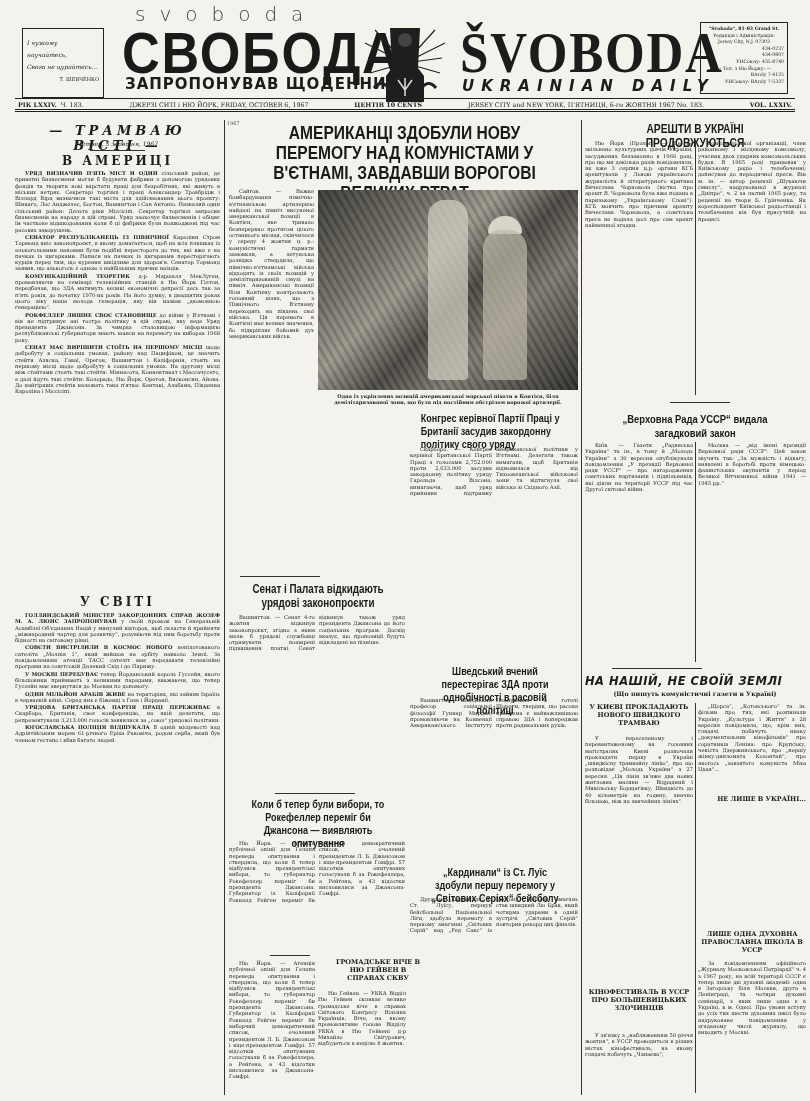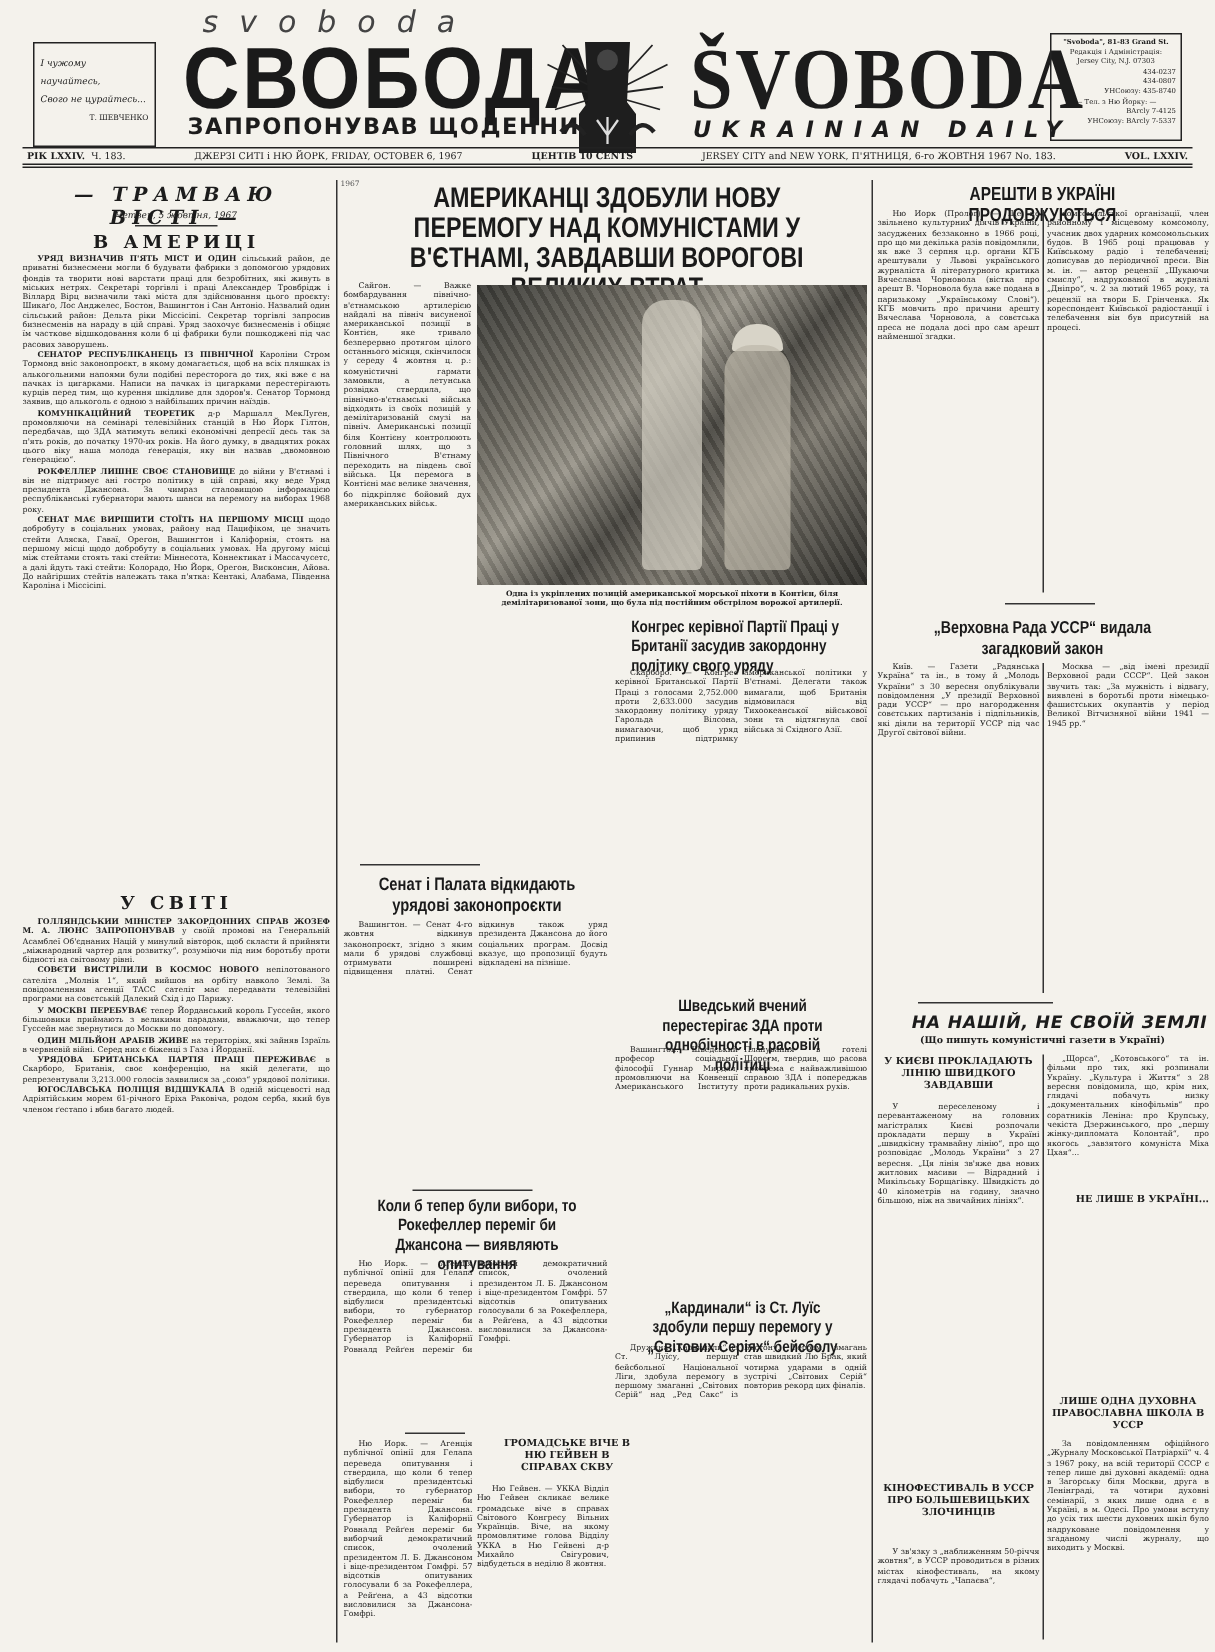--- a/index.html
+++ b/index.html
@@ -2,21 +2,21 @@
 <html><head>
 <meta charset="utf-8">
 <style>
   * { box-sizing: border-box; margin: 0; padding: 0; }
   html, body { width: 810px; height: 1101px; background: #f4f2ec; overflow: hidden; }
   body { font-family: "DejaVu Serif", serif; color: #1c1c1c; position: relative; }
 
   .page { position: absolute; left: 0; top: 0; width: 810px; height: 1101px; }
 
   
-  .handwriting { position: absolute; left: 135px; top: 2px; font-family: "DejaVu Sans", sans-serif; font-size: 20px; letter-spacing: 14px; color: #444; font-weight: 300; font-style: italic; }
+  .handwriting { position: absolute; left: 135px; top: 2px; font-family: "DejaVu Sans", sans-serif; font-size: 20px; letter-spacing: 14px; color: #444; font-weight: 300; }
   .motto { position: absolute; left: 22px; top: 28px; width: 82px; height: 70px; border: 1px solid #222; padding: 8px 4px; font-size: 6px; font-style: italic; line-height: 12px; }
   .motto .author { text-align: right; font-style: normal; font-size: 5px; }
   .title-ua { position: absolute; left: 122px; top: 25px; font-family: "Liberation Sans", sans-serif; font-weight: bold; font-size: 58px; letter-spacing: 2px; transform: scaleX(0.9); transform-origin: left; color: #1a1a1a; line-height: 56px; }
   .sub-ua { position: absolute; left: 125px; top: 75px; font-family: "DejaVu Sans", sans-serif; font-weight: bold; font-size: 15px; letter-spacing: 1px; }
   .emblem { position: absolute; left: 360px; top: 18px; width: 90px; height: 86px; }
   .title-en { position: absolute; left: 460px; top: 25px; font-family: "Liberation Serif", serif; font-weight: bold; font-size: 58px; letter-spacing: 2px; transform: scaleX(0.88); transform-origin: left; line-height: 56px; }
   .sub-en { position: absolute; left: 462px; top: 77px; font-family: "DejaVu Sans", sans-serif; font-weight: bold; font-style: italic; font-size: 15px; letter-spacing: 7px; }
   .address { position: absolute; left: 700px; top: 22px; width: 88px; height: 72px; border: 1px solid #222; padding: 3px; font-size: 4.6px; line-height: 6.6px; text-align: right; }
   .address div { white-space: nowrap; }
 
@@ -194,24 +194,24 @@
   <div class="col" style="left:585px;top:442px;width:108px;height:220px">
     <p class="para">Київ. — Газети „Радянська Україна“ та ін., в тому й „Молодь України“ з 30 вересня опублікували повідомлення „У президії Верховної ради УССР“ — про нагородження совєтських партизанів і підпільників, які діяли на території УССР під час Другої світової війни.</p>
   </div>
   <div class="vrule" style="left:695px;top:442px;height:220px"></div>
   <div class="col" style="left:698px;top:442px;width:108px;height:220px">
     <p class="para">Москва — „від імені президії Верховної ради СССР“. Цей закон звучить так: „За мужність і відвагу, виявлені в боротьбі проти німецько-фашистських окупантів у період Великої Вітчизняної війни 1941 — 1945 рр.“</p>
   </div>
 
   <div class="hrule" style="left:612px;top:668px;width:90px"></div>
 
-  <div style="position:absolute;left:585px;top:674px;width:220px;text-align:right;font-family:'DejaVu Sans',sans-serif;font-weight:bold;font-style:italic;font-size:11.5px;letter-spacing:0.5px">НА НАШІЙ, НЕ СВОЇЙ ЗЕМЛІ</div>
+  <div style="position:absolute;left:585px;top:674px;width:220px;text-align:left;font-family:'DejaVu Sans',sans-serif;font-weight:bold;font-style:italic;font-size:11.5px;letter-spacing:0.5px">НА НАШІЙ, НЕ СВОЇЙ ЗЕМЛІ</div>
   <div style="position:absolute;left:585px;top:690px;width:220px;text-align:center;font-weight:bold;font-size:6.3px">(Що пишуть комуністичні газети в Україні)</div>
 
-  <div class="sub-headline" style="left:585px;top:703px;width:108px">У КИЄВІ ПРОКЛАДАЮТЬ ЛІНІЮ ШВИДКОГО ЗАВДАВШИ</div>
+  <div class="sub-headline" style="left:585px;top:703px;width:108px">У КИЄВІ ПРОКЛАДАЮТЬ НОВОГО ШВИДКОГО ТРАМВАЮ</div>
   <div class="col" style="left:585px;top:735px;width:108px;height:220px">
     <p class="para">У переселеному і перевантаженому на головних магістралях Києві розпочали прокладати першу в Україні „швидкісну трамвайну лінію“, про що розповідає „Молодь України“ з 27 вересня. „Ця лінія зв'яже два нових житлових масиви — Відрадний і Микільську Борщагівку. Швидкість до 40 кілометрів на годину, значно більшою, ніж на звичайних лініях“.</p>
   </div>
   <div class="vrule" style="left:695px;top:703px;height:390px"></div>
 
   <div class="col" style="left:698px;top:703px;width:108px;height:90px">
     <p class="para">„Щорса“, „Котовського“ та ін. фільми про тих, які розпинали Україну. „Культура і Життя“ з 28 вересня повідомила, що, крім них, глядачі побачуть низку „документальних кінофільмів“ про соратників Леніна: про Крупську, чекіста Дзержинського, про „першу жінку-дипломата Колонтай“, про якогось „завзятого комуніста Міха Цхая“...</p>
   </div>
   <div class="sub-headline" style="left:698px;top:795px;width:108px;text-align:right">НЕ ЛИШЕ В УКРАЇНІ...</div>
 

